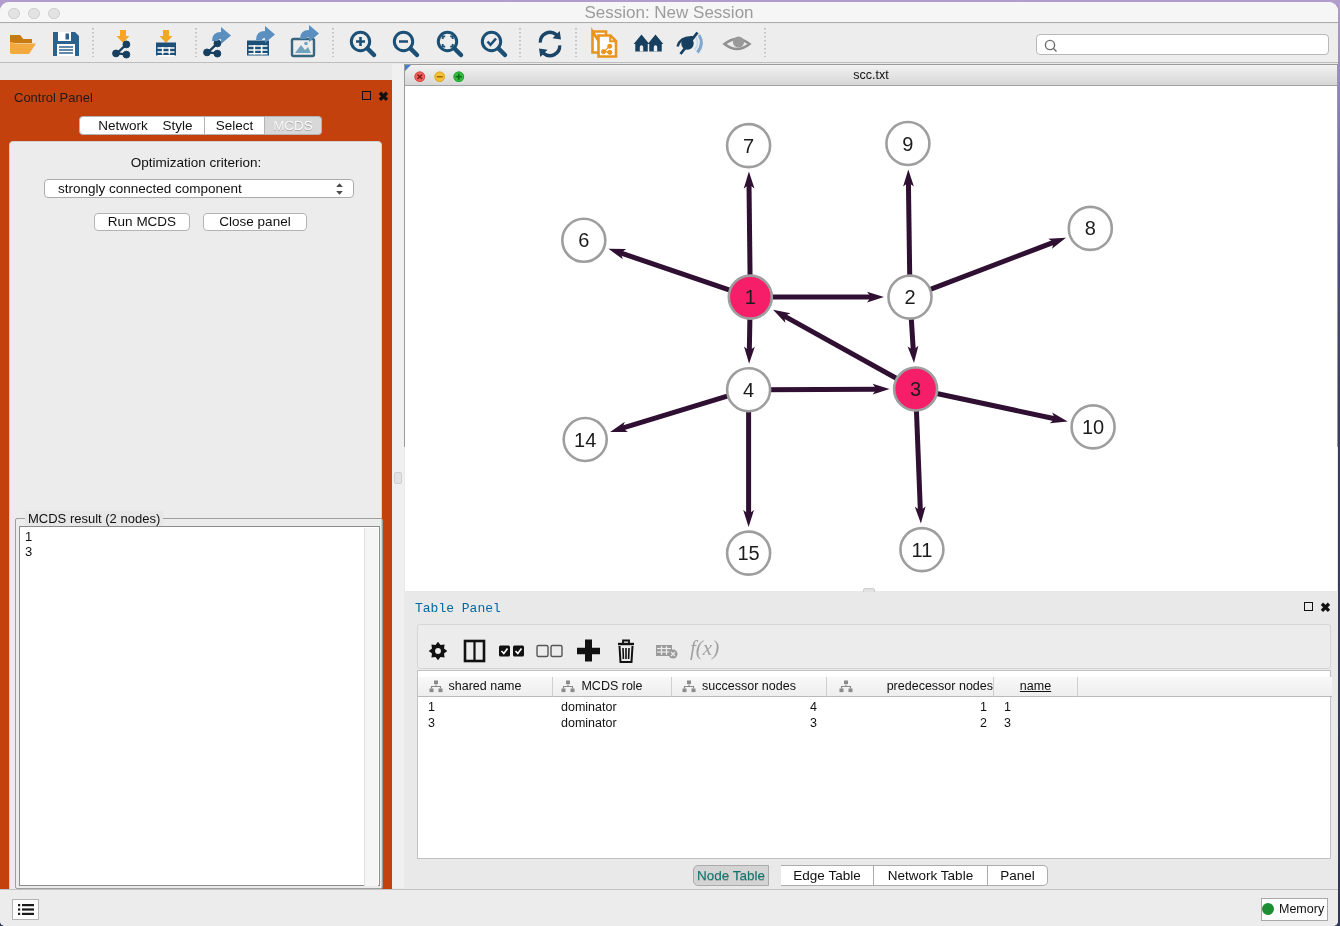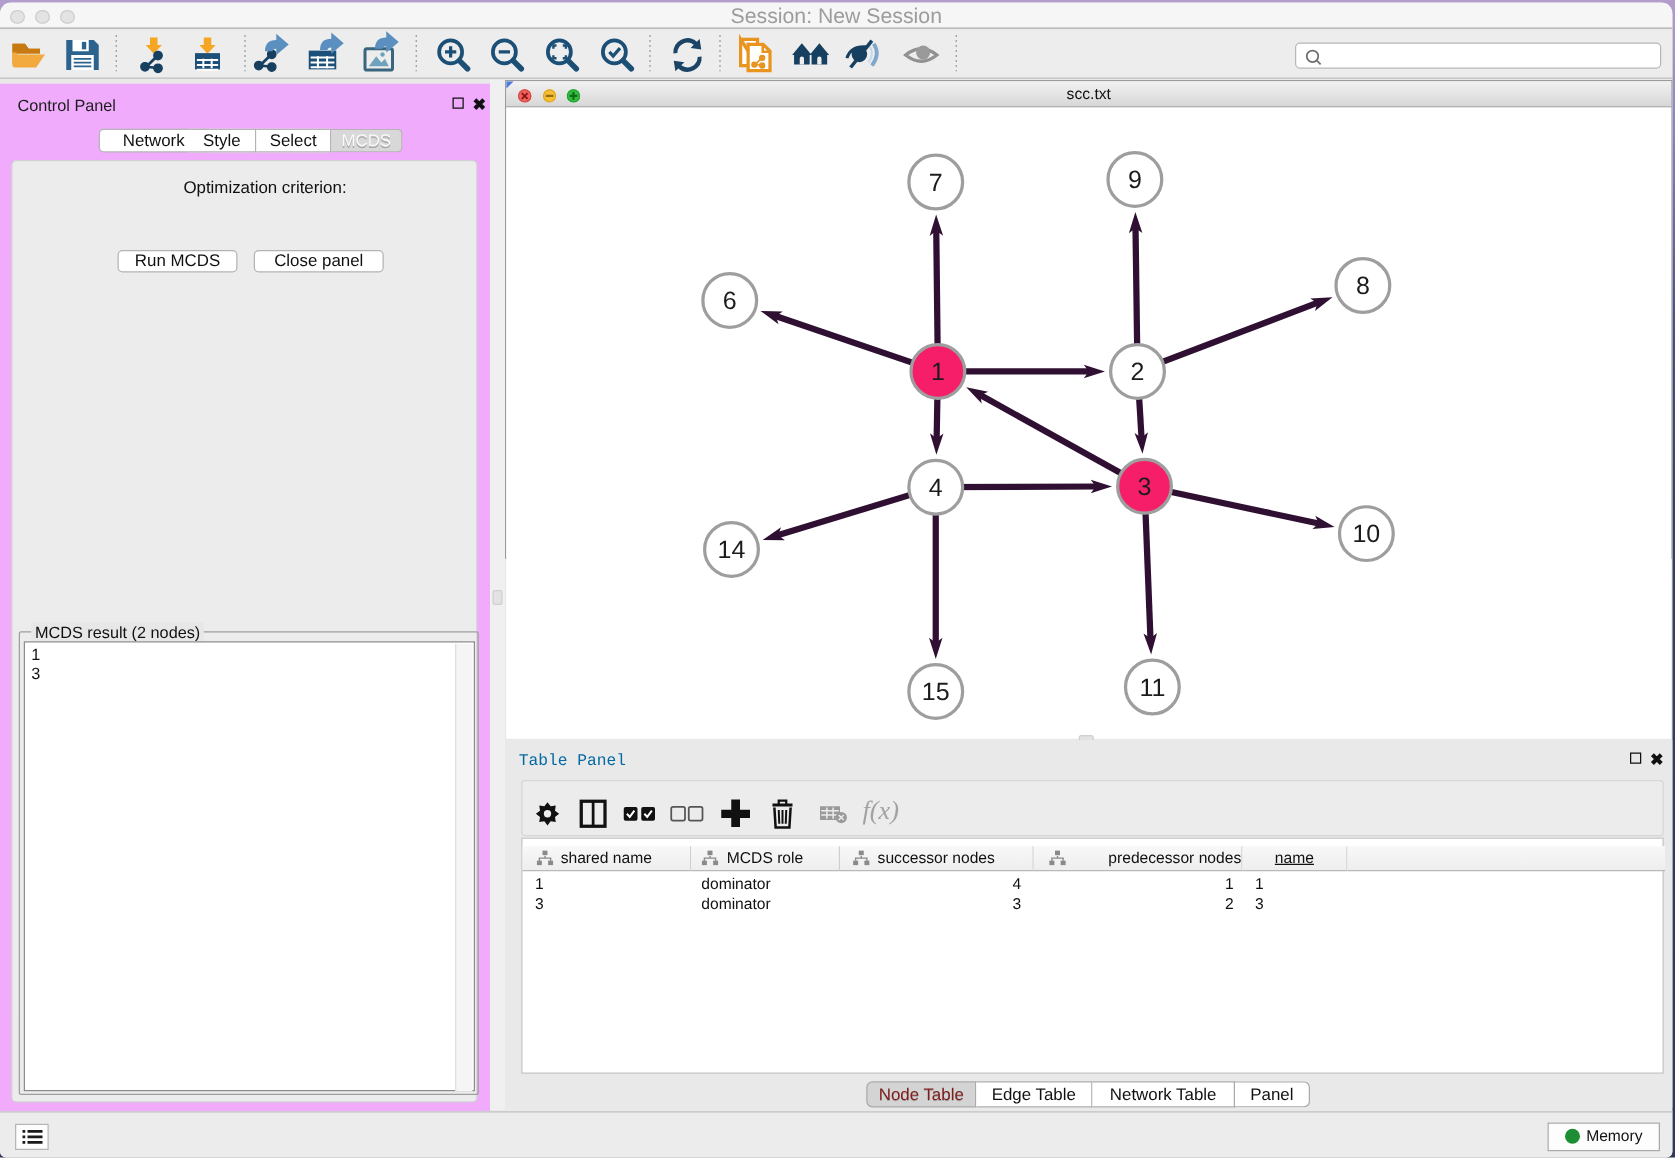--- a/index.html
+++ b/index.html
@@ -6,21 +6,21 @@
 html,body { width:1340px; height:926px; overflow:hidden; }
 body { font-family:"Liberation Sans", sans-serif; }
 #desk { position:absolute; left:0; top:0; width:1340px; height:926px; background:linear-gradient(180deg,#b39dcc 0px,#9186bc 90px,#4a4f7e 260px,#363e63 420px,#2f3757 926px); }
 #win { position:absolute; left:0; top:2px; width:1338px; height:924px; background:#e9e9e9; border-radius:9px 9px 5px 5px; overflow:hidden; }
 #titlebar { position:absolute; left:0; top:0; width:100%; height:21px; background:#f6f6f6; border-bottom:1px solid #ababab; }
 .tl { position:absolute; top:5.5px; width:11.5px; height:11.5px; border-radius:50%; background:#e3e3e3; border:1px solid #cdcdcd; }
 #title { position:absolute; top:0; left:0; width:100%; text-align:center; line-height:21px; font-size:17px; color:#9c9c9c; }
 #toolbar { position:absolute; left:0; top:22px; width:100%; height:39px; background:#ededed; border-bottom:1px solid #bdbdbd; }
 #search { position:absolute; left:1036px; top:10px; width:293px; height:21px; background:#fff; border:1px solid #b8b8b8; border-radius:4px; }
 
-#cp { position:absolute; left:0; top:65px; width:392px; height:822px; background:#f0abfc;padding-left:16px; }
+#cp { position:absolute; left:0; top:78px; width:392px; height:822px; background:#c2410c; }
 #cphead { position:absolute; left:14px; top:10px; font-size:13px; color:#1d1d1d; }
 .maxbtn { position:absolute; width:9px; height:9px; border:1.5px solid #111; }
 .closex { position:absolute; font-size:13px; font-weight:bold; color:#111; }
 .tab { top:36px; }
 .tab { position:absolute; height:19px; background:#fff; border:1px solid #b4b4b4; font-size:13.5px; text-align:center; line-height:18px; color:#111; }
 #tabpane { position:absolute; left:9px; top:61px; width:373px; height:754px; background:#ececec; border:1px solid #d2d2d2; border-radius:4px; }
 #optlabel { position:absolute; top:75px; width:392px; text-align:center; font-size:13.5px; color:#101010; }
 #dropdown { position:absolute; left:44px; top:99px; width:310px; height:19px; background:#fff; border:1px solid #ababab; border-radius:4px; font-size:13.5px; color:#101010; line-height:17px; padding-left:13px; }
 .btn { position:absolute; top:132.5px; height:18px; background:#fff; border:1px solid #b3b3b3; border-radius:4px; font-size:13.5px; color:#101010; text-align:center; line-height:16px; }
 #fieldset { position:absolute; left:15px; top:437.5px; width:368px; height:371px; border:1px solid #9e9e9e; border-radius:2px; }
@@ -37,21 +37,21 @@
 #tp { position:absolute; left:404px; top:590px; width:934px; height:294px; background:#e9e9e9; }
 #tphead { position:absolute; left:11px; top:9px; font-size:13px; color:#0369a1;font-family:Liberation Mono, monospace; }
 #tptoolbar { position:absolute; left:13px; top:32px; width:914px; height:45px; background:#ececec; border:1px solid #d6d6d6; border-radius:3px; }
 #tbl { position:absolute; left:13px; top:78px; width:914px; height:189px; background:#fff; border:1px solid #c2c2c2; }
 .hcell { position:absolute; top:6px; height:20px; background:linear-gradient(180deg,#f8f8f8,#eeeeee); border-right:1px solid #cfcfcf; border-bottom:1px solid #b9b9b9; font-size:12.5px; color:#111; text-align:center; line-height:19px; }
 .tcell { position:absolute; font-size:12.5px; color:#111; height:16px; line-height:16px; }
 .btab { position:absolute; top:273px; height:21px; border:1px solid #ababab; background:#fff; font-size:13.5px; color:#111; text-align:center; line-height:19px; }
 
 #status { position:absolute; left:0; top:886.5px; width:100%; height:40px; background:#ececec; border-top:1px solid #c2c2c2; }
 #listbtn { position:absolute; left:12px; top:9.5px; width:27px; height:21px; background:#fdfdfd; border:1px solid #b5b5b5; }
-#membtn { position:absolute; right:10px; top:8.5px; width:90px; height:23px; background:#fdfdfd; border:1px solid #a9a9a9; font-size:12.5px; color:#111; text-align:center; line-height:21px; }
+#membtn { position:absolute; right:10px; top:8.5px; width:67px; height:23px; background:#fdfdfd; border:1px solid #a9a9a9; font-size:12.5px; color:#111; text-align:left; line-height:21px; }
 #memdot { display:inline-block; width:12px; height:12px; border-radius:50%; background:#1e8e34; vertical-align:-2px; margin-right:5px; }
 </style>
 </head>
 <body>
 <div id="desk"></div>
 <div id="win">
   <div id="titlebar">
     <div class="tl" style="left:8px"></div>
     <div class="tl" style="left:28px"></div>
     <div class="tl" style="left:48px"></div>
@@ -190,20 +190,26 @@
   <div id="cp">
     <div id="cphead">Control Panel</div>
     <div class="maxbtn" style="left:362px; top:11px;"></div>
     <div class="closex" style="left:378px; top:9px;">✖</div>
     <div class="tab" style="left:79px; width:88px; border-radius:4px 0 0 4px;">Network</div>
     <div class="tab" style="left:151px; width:54px; border-left:none;">Style</div>
     <div class="tab" style="left:205px; width:60px; border-left:none;">Select</div>
     <div class="tab" style="left:265px; width:57px; border-left:none; background:#d8d8d8; color:#fafafa; border-radius:0 4px 4px 0; text-shadow:0 1px 0 #aaa;">MCDS</div>
     <div id="tabpane"></div>
     <div id="optlabel">Optimization criterion:</div>
+    <div id="dropdown">strongly connected component
+      <svg width="11" height="16" style="position:absolute; right:8px; top:1px;" viewBox="0 0 10 14">
+        <path d="M2 5.2 L5 1.8 L8 5.2 Z" fill="#4a4a4a"></path>
+          <path d="M2 8.8 L5 12.2 L8 8.8 Z" fill="#4a4a4a"></path>
+      </svg>
+    </div>
     <div class="btn" style="left:94px; width:96px;">Run MCDS</div>
     <div class="btn" style="left:203px; width:104px;">Close panel</div>
     <div id="fieldset">
       <div id="fslegend">MCDS result (2 nodes)</div>
       <div id="fsinner">1<br>3<div id="fsscroll"></div></div>
     </div>
   </div>
   <div id="divider" style="position:absolute; left:392px; top:62px; width:12px; height:824px; background:#f0f0f0;"></div>
     <div id="divgrab" style="position:absolute; left:394px; top:470px; width:8px; height:12px; background:#e2e2e2; border:1px solid #cfcfcf; border-radius:2px;"></div>
   <div id="net">
@@ -370,21 +376,21 @@
         <div class="tcell" style="left:143px; top:28px;">dominator</div>
         <div class="tcell" style="left:254px; width:145px; top:28px; text-align:right;">4</div>
         <div class="tcell" style="left:409px; width:160px; top:28px; text-align:right;">1</div>
         <div class="tcell" style="left:586px; top:28px;">1</div>
         <div class="tcell" style="left:10px; top:44px;">3</div>
         <div class="tcell" style="left:143px; top:44px;">dominator</div>
         <div class="tcell" style="left:254px; width:145px; top:44px; text-align:right;">3</div>
         <div class="tcell" style="left:409px; width:160px; top:44px; text-align:right;">2</div>
         <div class="tcell" style="left:586px; top:44px;">3</div>
     </div>
-    <div class="btab" style="left:289px; width:88px; background:#d4d4d4; color:#7f1d1d; border-radius:5px 0 0 5px; text-shadow:0 1px 0 #a8a8a8;text-align:center;">Node Table</div>
+    <div class="btab" style="left:289px; width:76px; background:#d4d4d4; color:#0f766e; border-radius:5px 0 0 5px; text-shadow:0 1px 0 #a8a8a8;text-align:center;">Node Table</div>
     <div class="btab" style="left:377px; width:93px; border-left:none;">Edge Table</div>
     <div class="btab" style="left:470px; width:114px; border-left:none;">Network Table</div>
     <div class="btab" style="left:584px; width:60px; border-left:none; border-radius:0 5px 5px 0;">Panel</div>
   </div>
   <div id="status">
     <div id="listbtn">
       <svg width="25" height="19" viewBox="0 0 25 19">
           <g fill="#1a1a1a">
             <rect x="5" y="4" width="2.2" height="2.2"></rect>
             <rect x="9" y="4" width="12" height="2.2"></rect>

